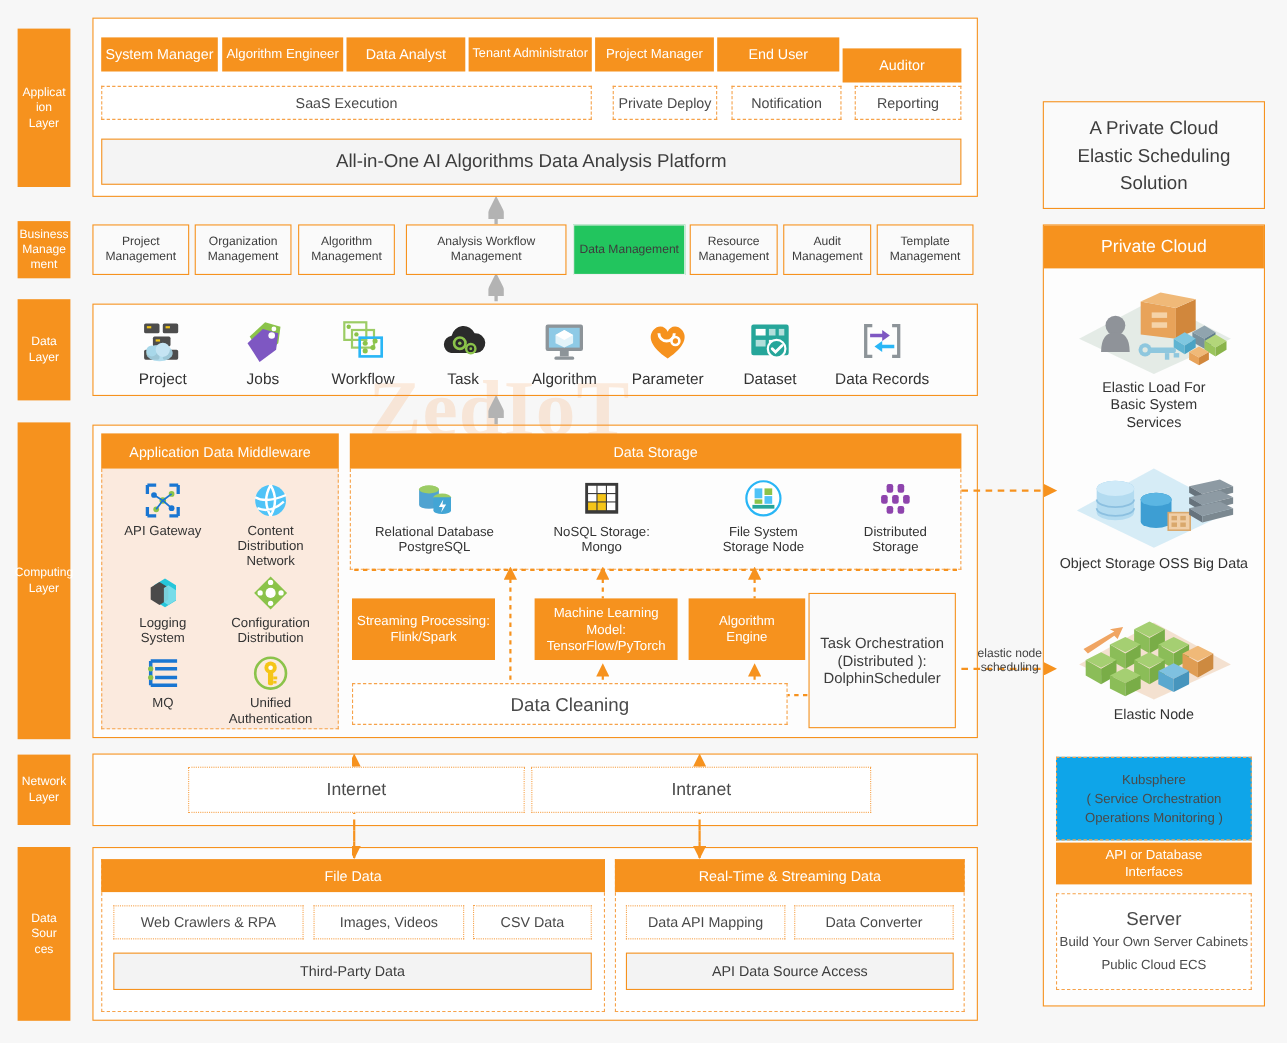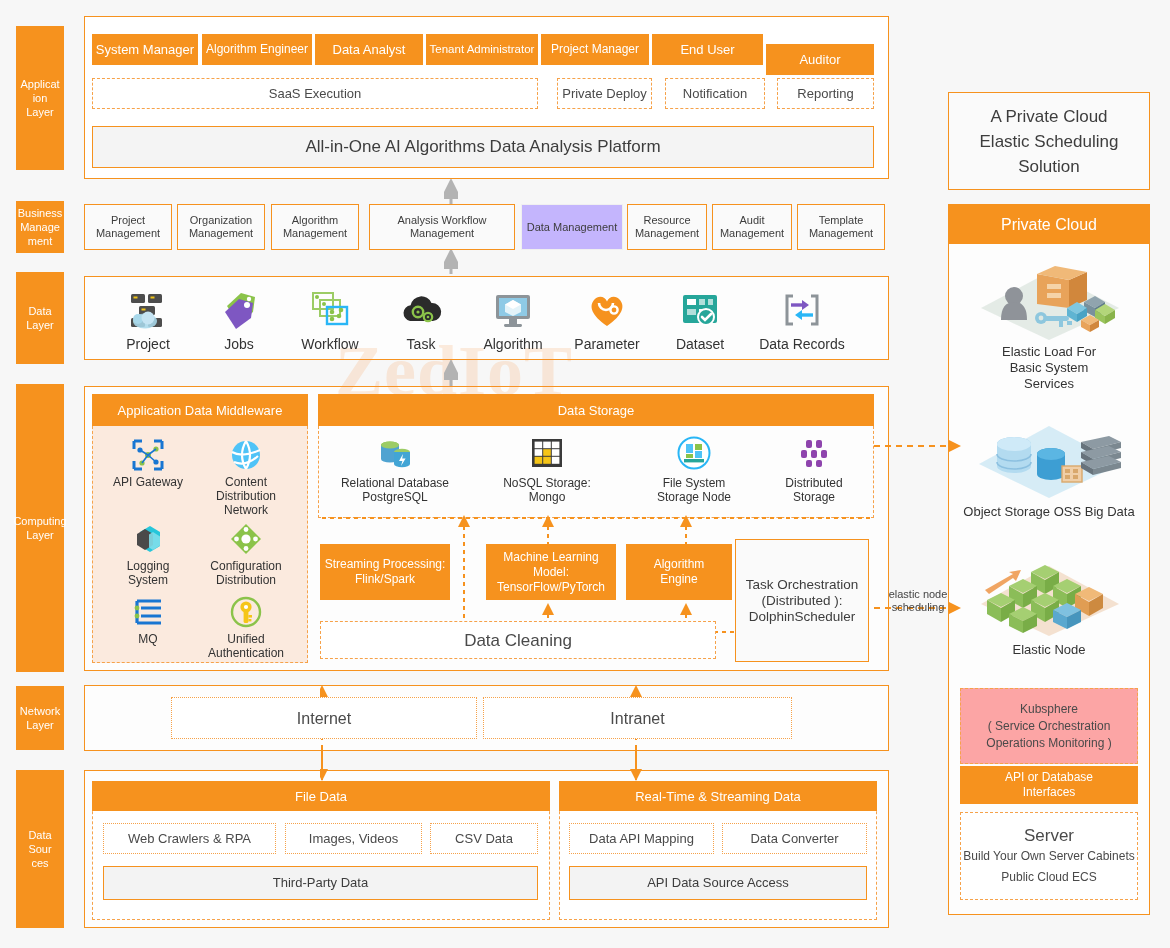--- a/index.html
+++ b/index.html
@@ -80,21 +80,21 @@
     color: #3d3d3d;
     display: flex; align-items: center; justify-content: center;
     text-align: center;
     font-size: 13px;
     line-height: 16px;
     z-index: 4;
   }
   .plain-box {
     position: absolute;
     border: 1px solid #f0f0f0;
-    background: #c4b5fd;
+    background: #22c55e;
     color: #3d3d3d;
     display: flex; align-items: center; justify-content: center;
     text-align: center;
     font-size: 11px;
     line-height: 13px;
     z-index: 4;
   }
   .orange-outline-box {
     position: absolute;
     border: 1px solid #f6921e;
@@ -761,21 +761,21 @@
           <path d="M0 8 L14 1 L28 8 L14 15 Z" fill="#7fc1e0"></path>
             <path d="M0 8 v12 l14 7 v-12 Z" fill="#5aa8cf"></path>
             <path d="M28 8 v12 l-14 7 v-12 Z" fill="#4795bd"></path>
         </g>
       </g>
       <path d="M16 34 L44 18 L40 16 L52 14 L47 25 L44 22 L20 38 Z" fill="#f0a563"></path>
     </svg>
     <span class="lbl">Elastic Node</span>
   </div>
 
-  <div class="dashed-box" style="left:960px; top:688px; width:178px; height:76px; font-size:12px; line-height:17px; background:#fca5a5;">
+  <div class="dashed-box" style="left:960px; top:688px; width:178px; height:76px; font-size:12px; line-height:17px; background:#0ea5e9;">
     <span style="white-space:pre-line; font-size:12px;">Kubsphere
 ( Service Orchestration
 Operations Monitoring )</span>
     </div>
 
   <div class="orange-box" style="left:960px; top:766px; width:178px; height:38px; font-size:12px;">
     <span style="white-space:pre-line">API or Database
 Interfaces</span>
     </div>
 

